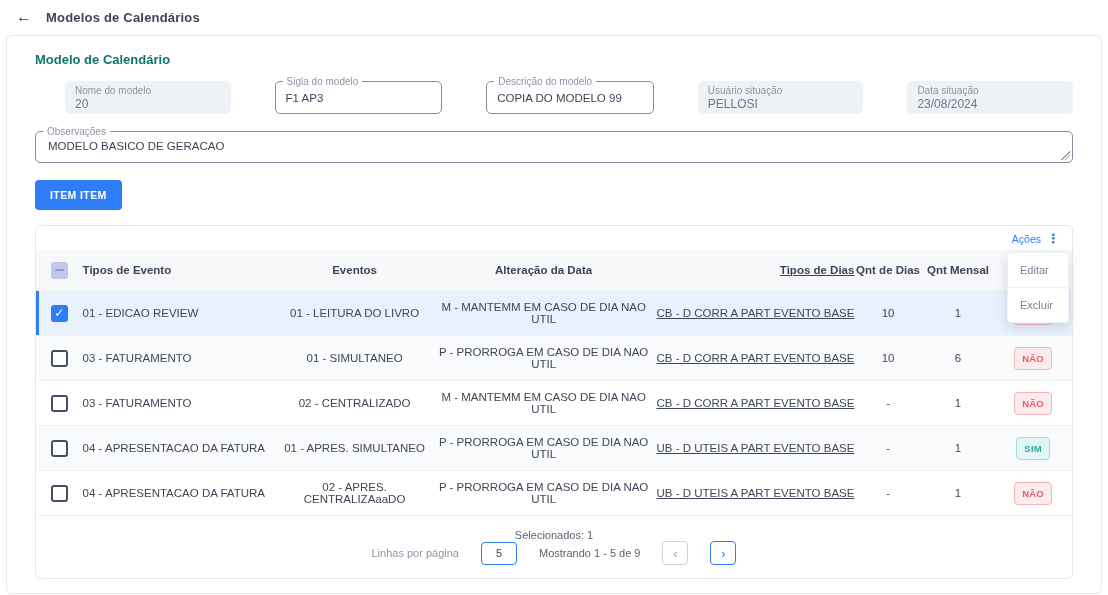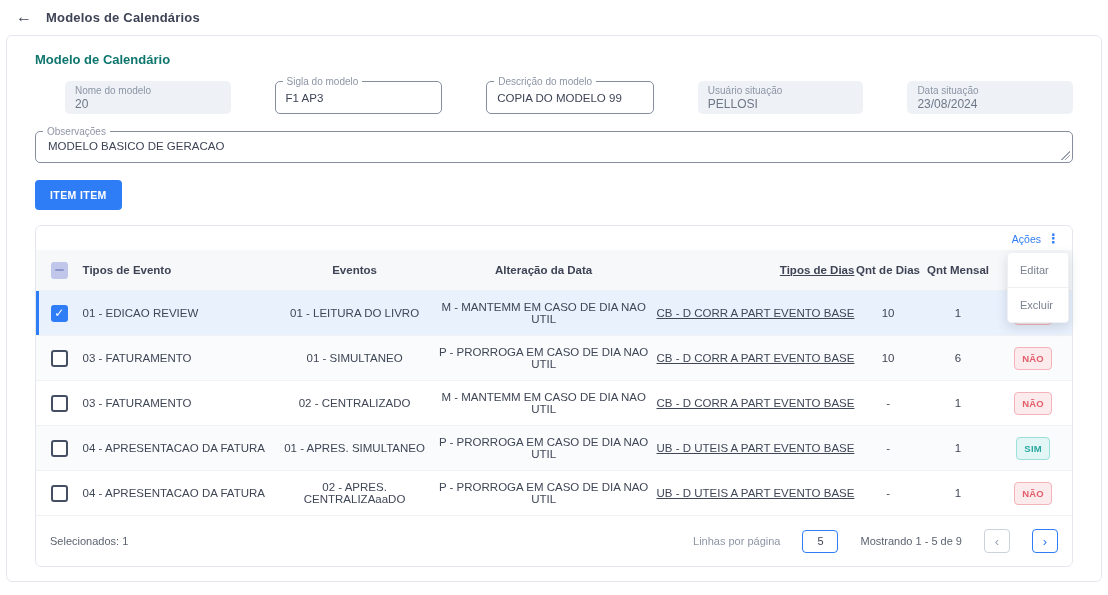--- a/index.html
+++ b/index.html
@@ -78,21 +78,21 @@
     font-weight:bold; line-height:1; }
   .cb.indeterminate { background:#c0c7ea; border-color:#c0c7ea; position:relative; }
   .cb.indeterminate::after { content:""; width:9px; height:2px; background:#8d97cc; border-radius:1px; }
 
   .badge { display:inline-block; padding:5px 7px; border-radius:4px; font-size:9.5px;
     font-weight:bold; letter-spacing:.2px; }
   .badge.no  { color:#e35d6a; background:#fcebec; border:1px solid #f3b3b9; }
   .badge.sim { color:#2ba8a0; background:#e2f6f5; border:1px solid #9adfd9; }
 
   .t-footer { display:flex; justify-content:space-between; align-items:center;
-    padding:13px 14px; font-size:11px; color:#5c6370; }
+    padding:13px 14px; font-size:11px; color:#5c6370;flex-direction:column; }
   .pager { display:flex; align-items:center; gap:22px; }
   .pager .muted { color:#8d95a5; }
   .rpp-input { width:36px; height:23px; border:1.5px solid #2e7cf6; border-radius:4px;
     text-align:center; font-size:11px; color:#3e4455; outline:0; font-family:inherit; }
   .page-btn { width:26px; height:24px; border-radius:4px; background:#fff; display:flex;
     align-items:center; justify-content:center; font-size:13px; cursor:pointer; }
   .page-btn.prev { border:1px solid #ccd2da; color:#9aa1ad; }
   .page-btn.next { border:1px solid #2e7cf6; color:#2e7cf6; }
 </style>
 </head>

